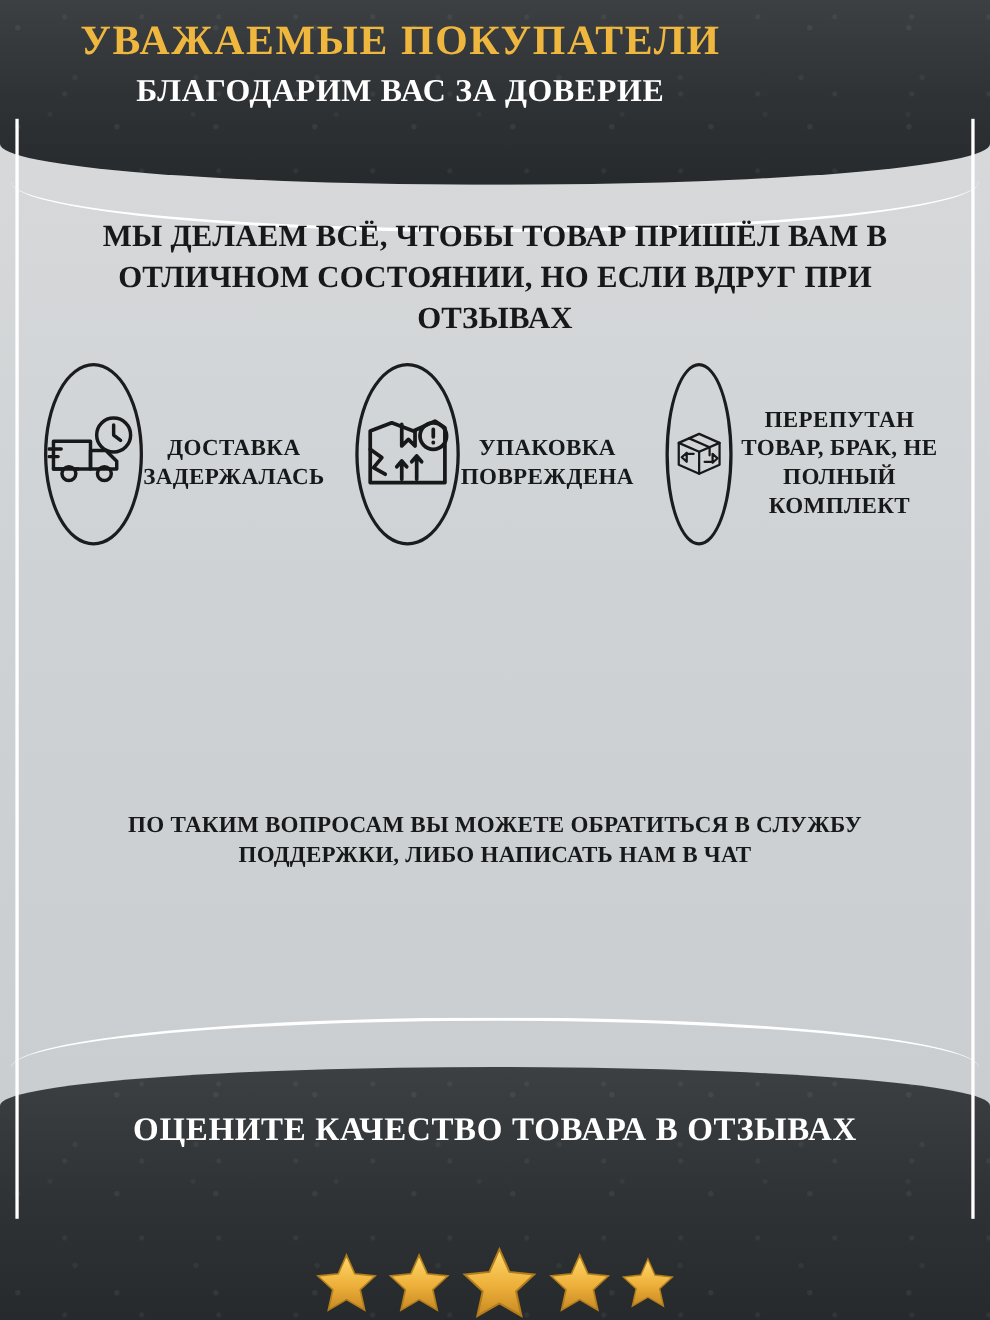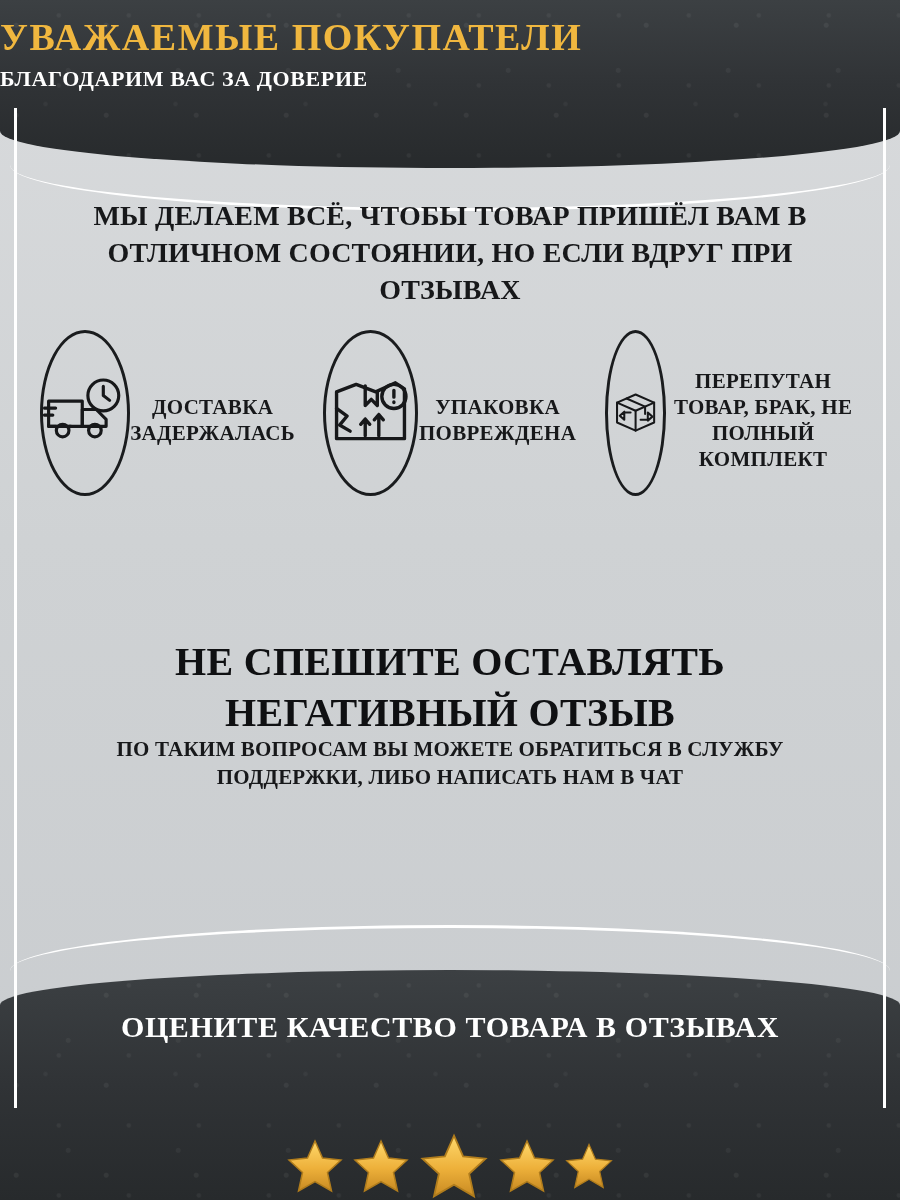--- a/index.html
+++ b/index.html
@@ -80,32 +80,33 @@
     border-bottom-left-radius: 0;
     border-bottom-right-radius: 0;
   }
 
   
   .header {
     position: absolute;
     top: 18px;
     left: 0;
     width: 728px;
+    text-align: center;
     z-index: 5;
   }
   .header-title {
     font-size: 38px;
     font-weight: bold;
     letter-spacing: 1.5px;
     color: #f0b73f;
     line-height: 1.05;
     margin-bottom: 8px;
   }
   .header-sub {
-    font-size: 22px;
+    font-size: 29px;
     font-weight: bold;
     color: #ffffff;
     line-height: 1.18;
     letter-spacing: 0.6px;
   }
 
   
   .intro {
     position: absolute;
     top: 198px;
@@ -276,21 +277,20 @@
           <path d="M41 27 L82 45 v16"></path>
           <path d="M50 58 h-14 v16 l-10 -9 10 -9"></path>
           <path d="M72 74 h16 v-16 l10 9 -10 9"></path>
         </svg>
       </div>
       <div class="icon-caption">ПЕРЕПУТАН ТОВАР, БРАК, НЕ ПОЛНЫЙ КОМПЛЕКТ</div>
     </div>
 
   </div>
 
-  <div class="headline">НЕ СПЕШИТЕ ОСТАВЛЯТЬ НЕГАТИВНЫЙ ОТЗЫВ</div>
 
   <div class="support">ПО ТАКИМ ВОПРОСАМ ВЫ МОЖЕТЕ ОБРАТИТЬСЯ В СЛУЖБУ ПОДДЕРЖКИ, ЛИБО НАПИСАТЬ НАМ В ЧАТ</div>
 
   <div class="footer">
     <div class="footer-title">ОЦЕНИТЕ КАЧЕСТВО ТОВАРА В ОТЗЫВАХ</div>
     <div class="stars">
       <svg class="star" width="58" height="56" viewBox="0 0 58 56">
         <defs>
           <linearGradient id="g1" x1="0" y1="0" x2="0" y2="1">
             <stop offset="0%" stop-color="#ffd86b"></stop>

